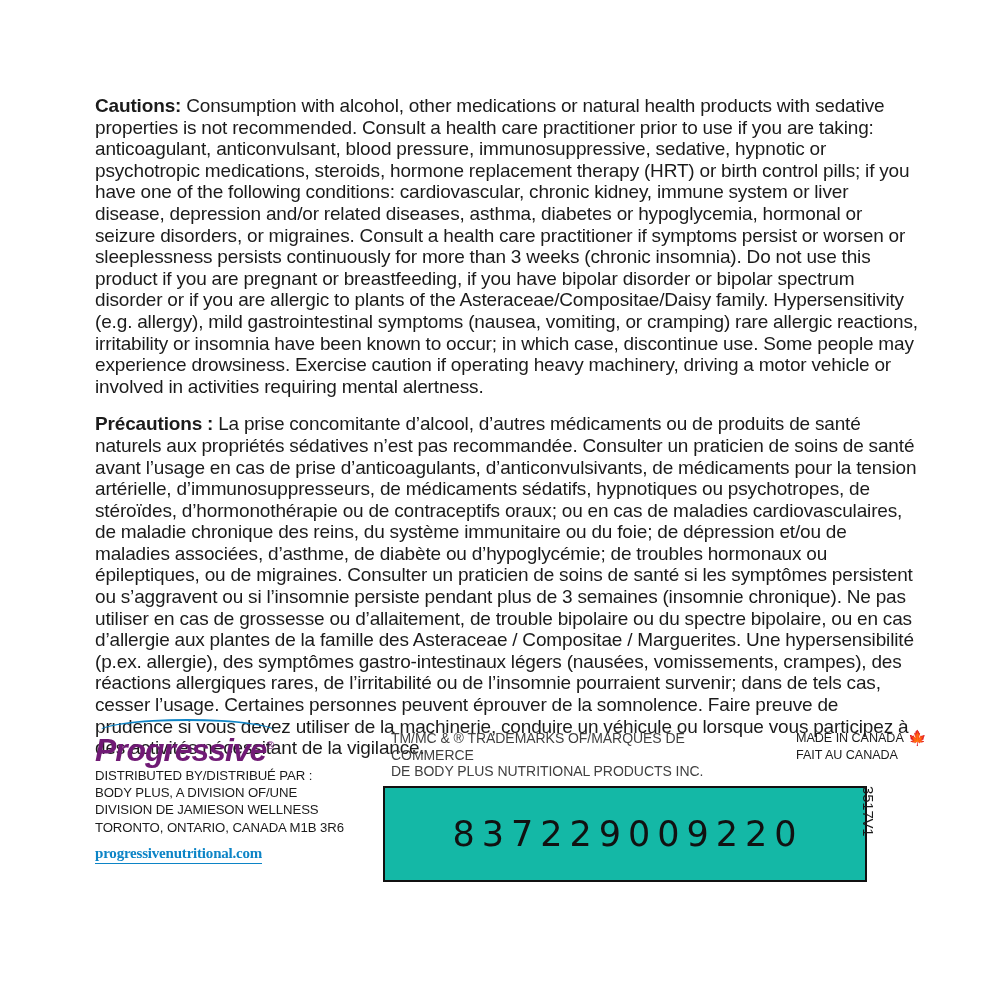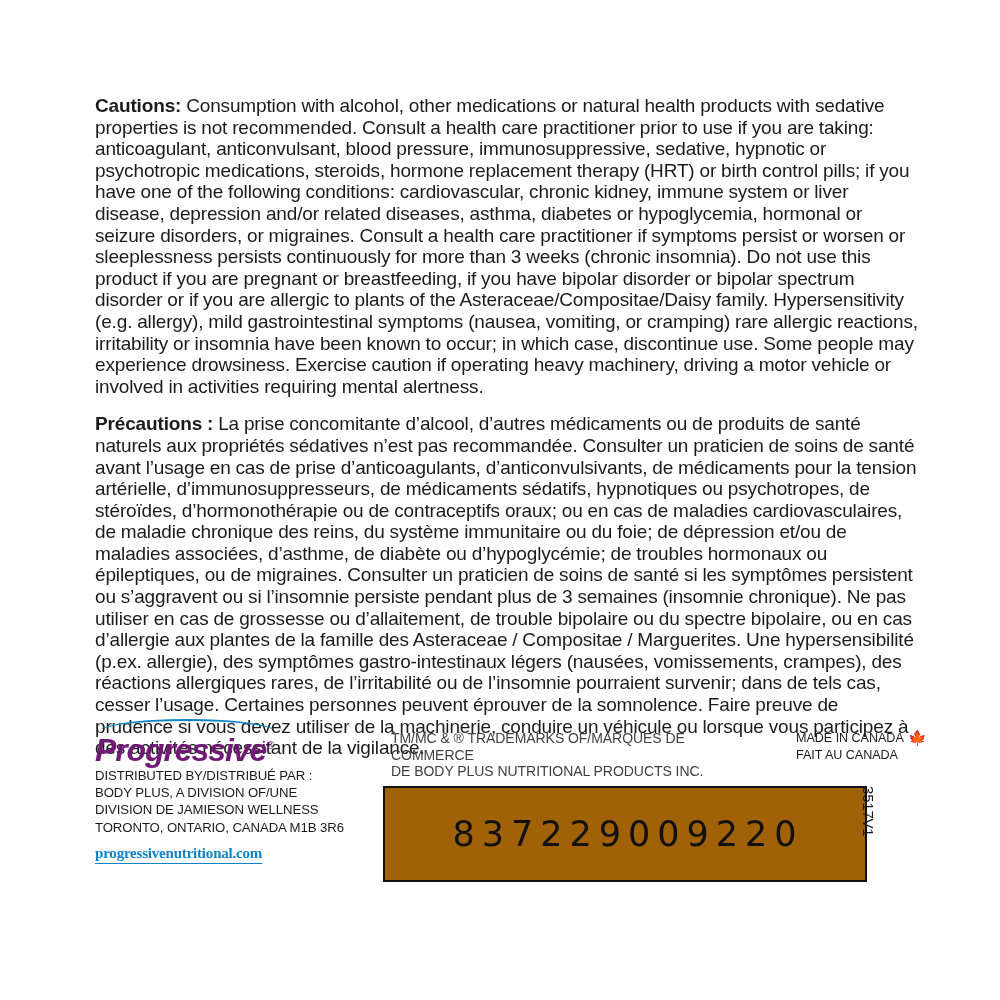--- a/index.html
+++ b/index.html
@@ -133,21 +133,21 @@
     vertical-align: -1px;
   }
 
   .barcode-box {
     position: absolute;
     left: 288px;
     top: 58px;
     width: 480px;
     height: 92px;
     border: 2.2px solid #111111;
-    background: #a16207;
+    background: #14b8a6;
   }
   .barcode-num {
     font-family: "DejaVu Sans", sans-serif;
     font-size: 35px;
     letter-spacing: 7px;
     color: #111111;
     text-align: center;
     line-height: 92px;
     padding-left: 6px;
   }

